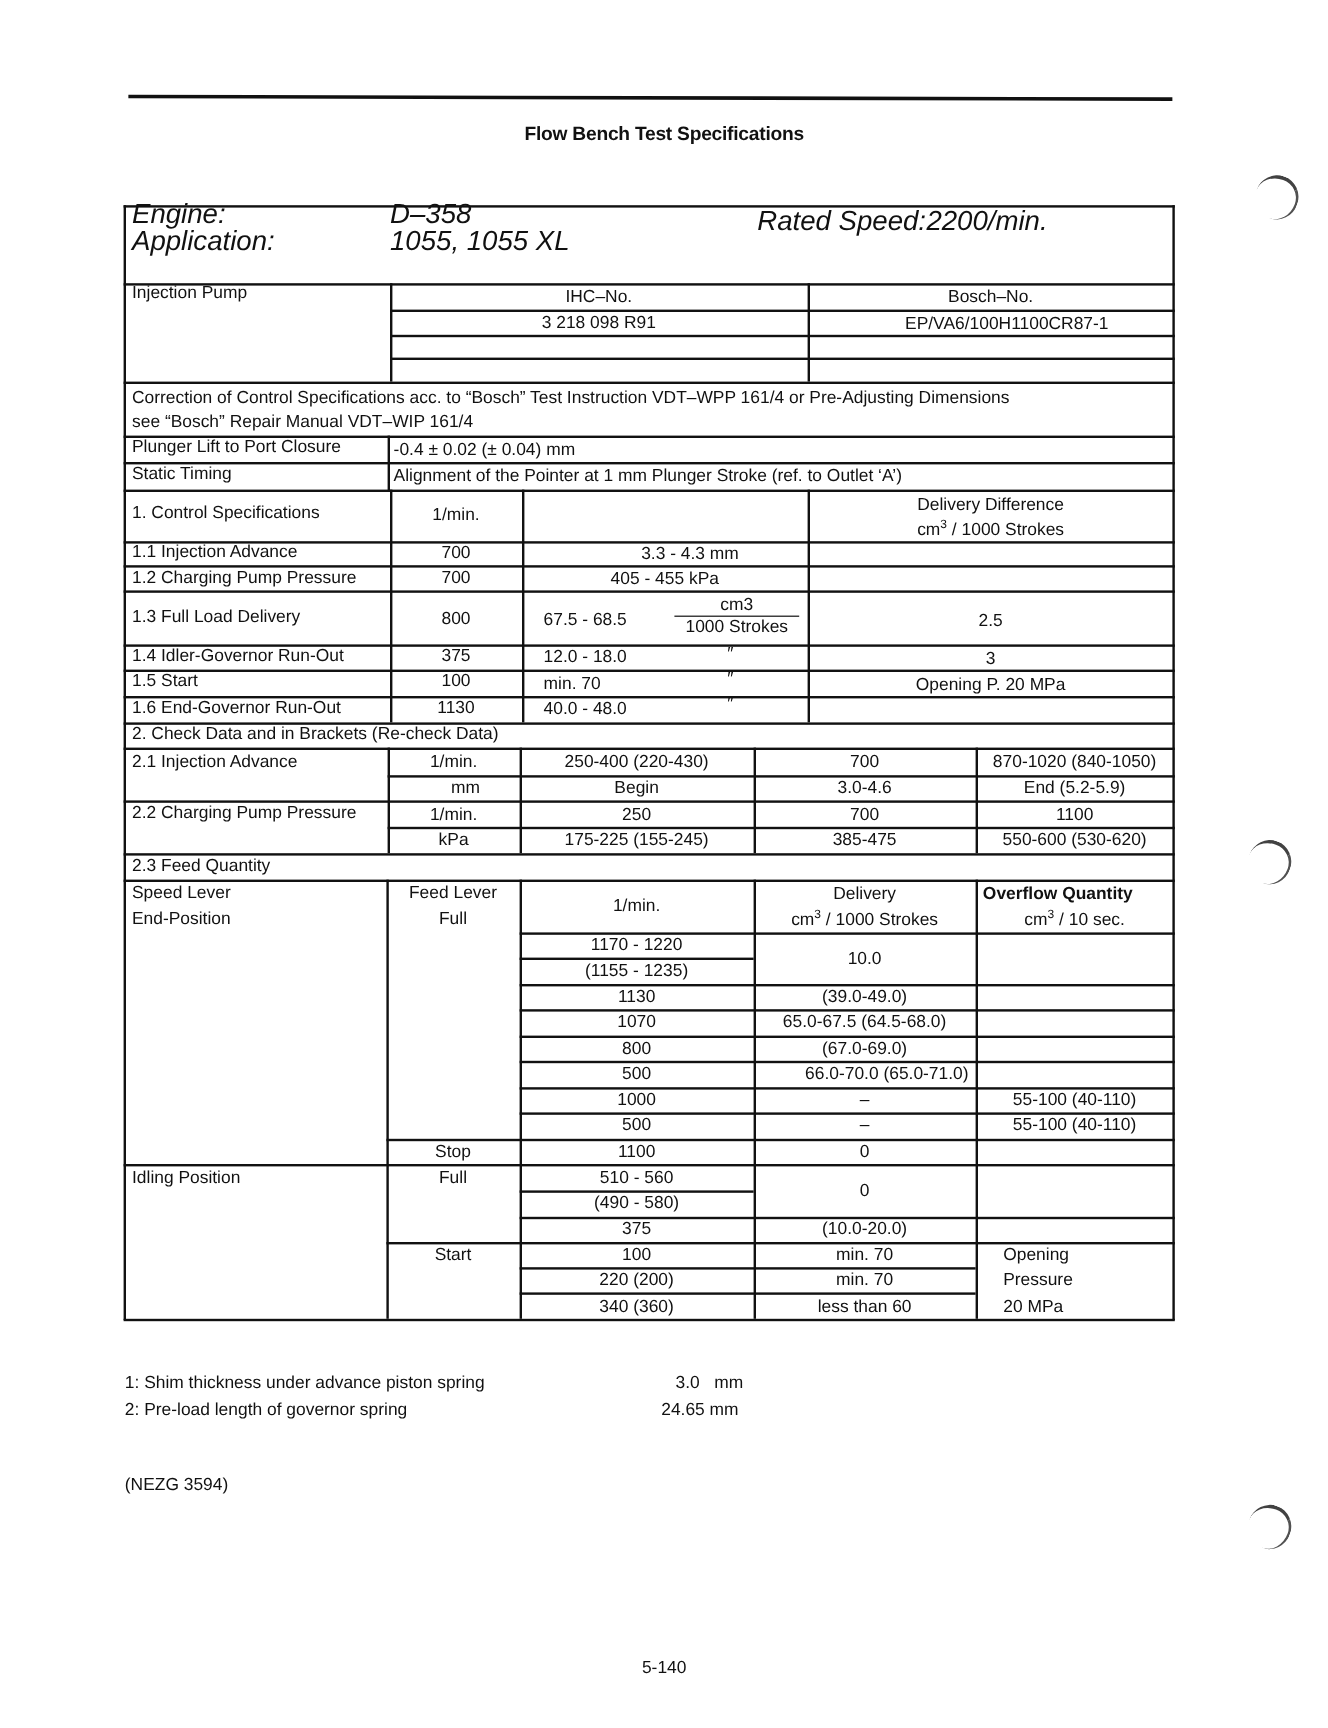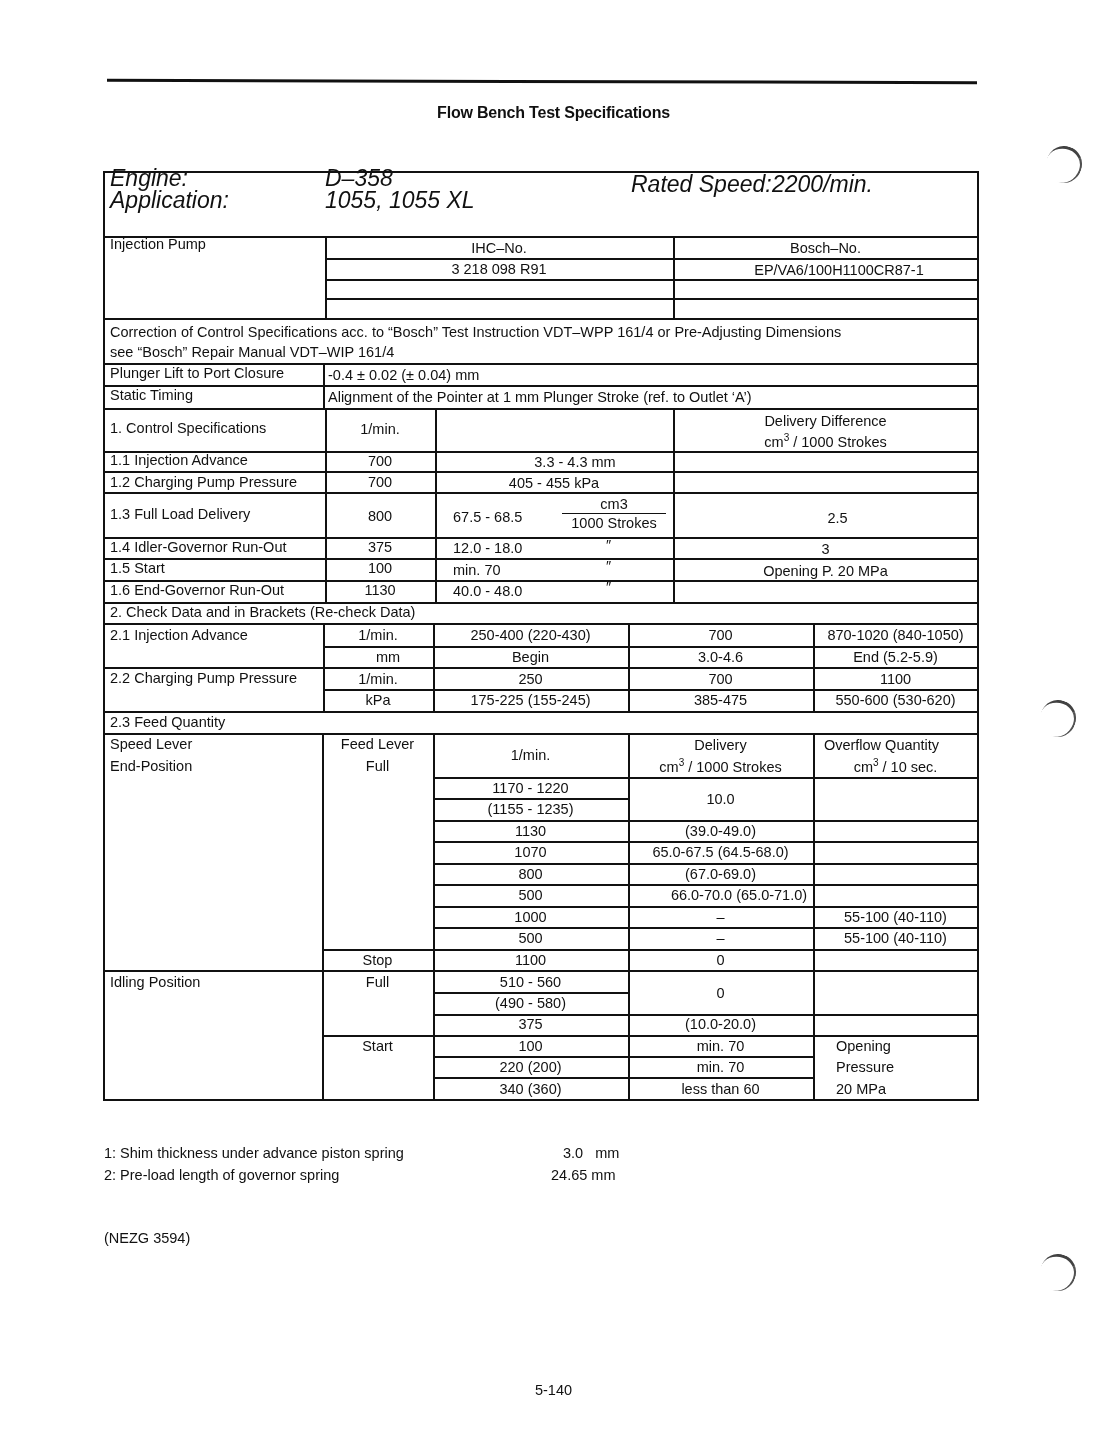--- a/index.html
+++ b/index.html
@@ -96,21 +96,21 @@
   <div class="t c" style="left:435px;width:238px;top:474px;">405 - 455 kPa</div>
   <div class="hl" style="left:103px;top:492px;width:876px;"></div>
 
   <div class="t" style="left:110px;top:505px;">1.3 Full Load Delivery</div>
   <div class="t c" style="left:325px;width:110px;top:507px;">800</div>
   <div class="t" style="left:453px;top:508px;">67.5 - 68.5</div>
   <div class="frac" style="left:562px;top:495px;width:104px;">
     <span class="num">cm3</span>
     <span>1000 Strokes</span>
   </div>
-  <div class="t c" style="left:673px;width:305px;top:509px;padding-left:12px;">2.5</div>
+  <div class="t c" style="left:673px;width:305px;top:509px;">2.5</div>
   <div class="hl" style="left:103px;top:537px;width:876px;"></div>
 
   <div class="t" style="left:110px;top:538px;">1.4 Idler-Governor Run-Out</div>
   <div class="t c" style="left:325px;width:110px;top:538px;">375</div>
   <div class="t" style="left:453px;top:539px;">12.0 - 18.0</div>
   <div class="t" style="left:606px;top:536px;">″</div>
   <div class="t c" style="left:673px;width:305px;top:540px;">3</div>
   <div class="hl" style="left:103px;top:558px;width:876px;"></div>
 
   <div class="t" style="left:110px;top:559px;">1.5 Start</div>
@@ -166,21 +166,21 @@
   <div class="vl" style="left:628px;top:733px;height:366px;"></div>
   <div class="vl" style="left:813px;top:733px;height:366px;"></div>
 
   <div class="t" style="left:110px;top:735px;">Speed Lever</div>
   <div class="t" style="left:110px;top:757px;">End-Position</div>
   <div class="t c" style="left:322px;width:111px;top:735px;">Feed Lever</div>
   <div class="t c" style="left:322px;width:111px;top:757px;">Full</div>
   <div class="t c" style="left:433px;width:195px;top:746px;">1/min.</div>
   <div class="t c" style="left:628px;width:185px;top:736px;">Delivery</div>
   <div class="t c" style="left:628px;width:185px;top:758px;"><span>cm</span><sup>3</sup><span> / 1000 Strokes</span></div>
-  <div class="t c" style="left:813px;width:137px;top:736px;">Overflow Quantity</div>
+  <div class="t c" style="left:813px;width:137px;top:736px;font-weight:bold;">Overflow Quantity</div>
   <div class="t c" style="left:813px;width:165px;top:758px;"><span>cm</span><sup>3</sup><span> / 10 sec.</span></div>
 
   <div class="hl" style="left:433px;top:777px;width:546px;"></div>
 
   <div class="t c" style="left:433px;width:195px;top:779px;">1170 - 1220</div>
   <div class="hl" style="left:433px;top:798px;width:195px;"></div>
   <div class="t c" style="left:433px;width:195px;top:800px;">(1155 - 1235)</div>
   <div class="t c" style="left:628px;width:185px;top:790px;">10.0</div>
   <div class="hl" style="left:433px;top:820px;width:546px;"></div>
 

